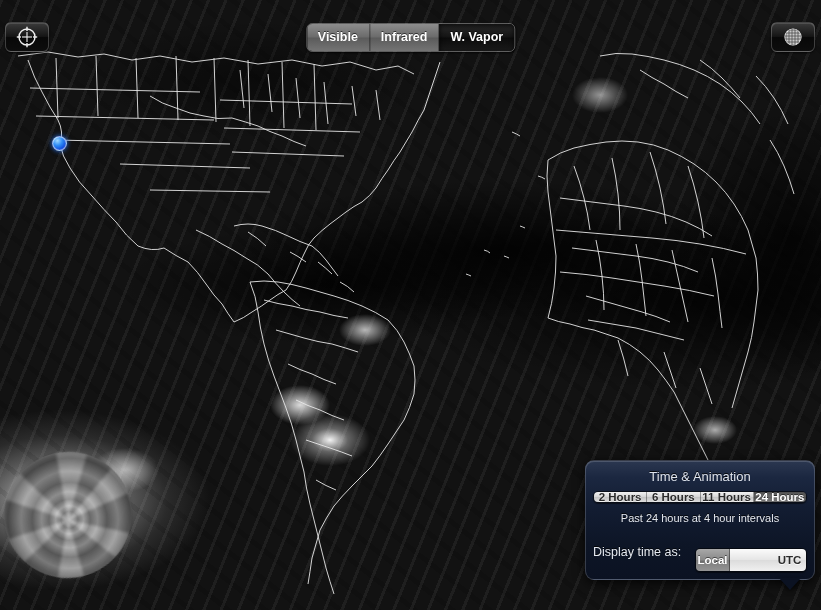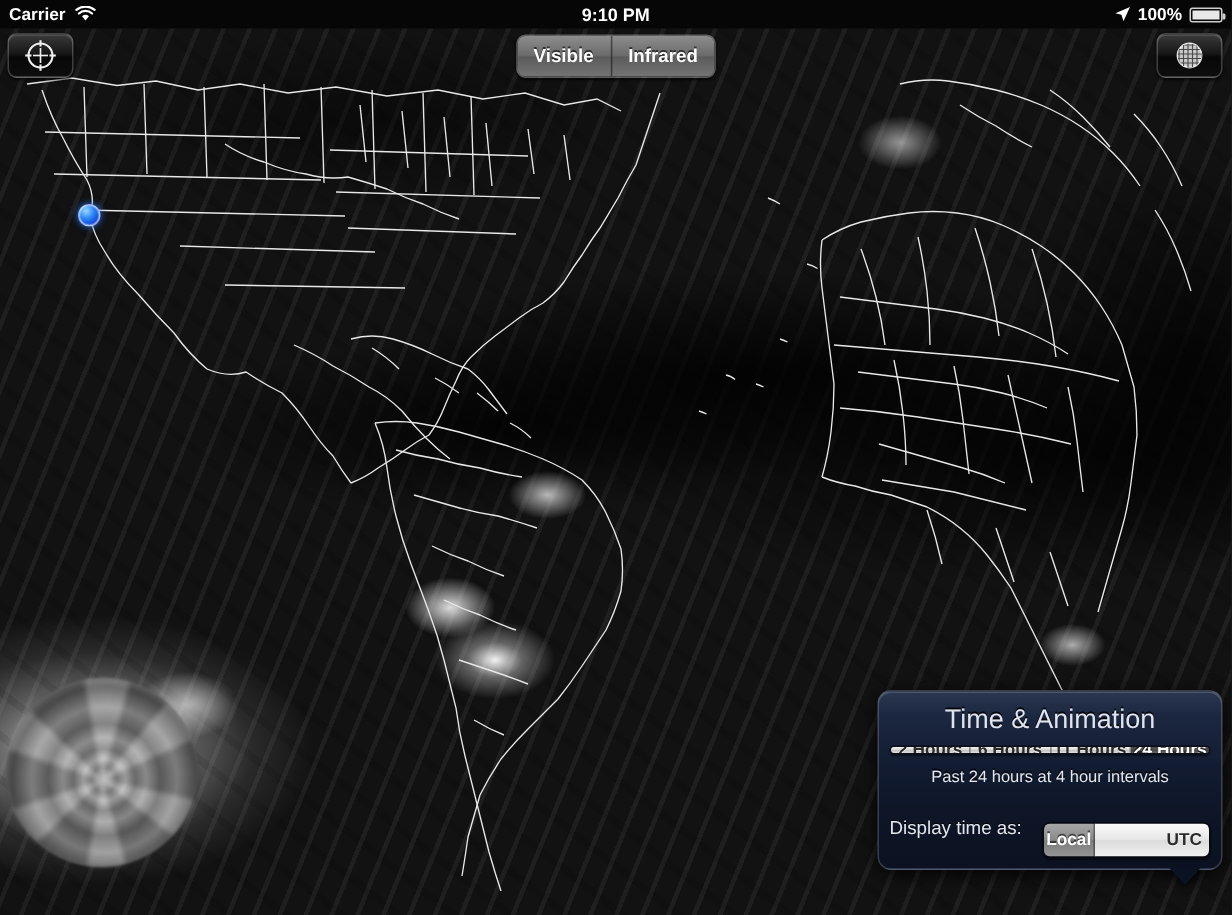--- a/index.html
+++ b/index.html
@@ -215,21 +215,21 @@
     padding: 6px 7px 7px 7px;
     display: flex; flex-direction: column;
   }
   #time-panel::after {
     content: ""; position: absolute; right: 13px; bottom: -11px;
     border-left: 11px solid transparent; border-right: 11px solid transparent;
     border-top: 12px solid #0b1222;
     filter: drop-shadow(0 2px 2px rgba(0,0,0,.6));
   }
   #panel-title {
-    text-align: center; color: #dfe4ee; font-size: 18px;
+    text-align: center; color: #dfe4ee; font-size: 13px;
     text-shadow: 0 -1px 0 rgba(0,0,0,.85);
     margin: 2px 0 7px 0;
   }
   #hours-seg {
     display: flex; height: 37px; border-radius: 5px; overflow: hidden;
     border: 1px solid rgba(0,0,0,.55);
     box-shadow: 0 1px 1px rgba(0,0,0,.5);
   }
   #hours-seg .hseg {
     flex: 1; display: flex; align-items: center; justify-content: center;
@@ -405,57 +405,38 @@
         <path d="M466,274 q3,1 5,2"></path>
           <path d="M520,226 q3,1 5,2"></path>
         <path d="M538,176 q4,1 7,3"></path>
           <path d="M512,132 q5,2 8,4"></path>
       </g>
     </svg>
 
     <div id="location-dot"></div>
   </div>
 
-  <div id="status-bar">
-    <div id="status-left">
-      <span>Carrier</span>
-      <svg width="14" height="11" viewBox="0 0 14 11">
-        <path d="M7 9.6 L4.7 6.8 a3.6 3.6 0 0 1 4.6 0 Z" fill="#fff"></path>
-        <path d="M2.6 5.0 a6.6 6.6 0 0 1 8.8 0" stroke="#fff" stroke-width="1.5" fill="none" stroke-linecap="round"></path>
-        <path d="M0.9 2.6 a9.6 9.6 0 0 1 12.2 0" stroke="#fff" stroke-width="1.5" fill="none" stroke-linecap="round"></path>
-      </svg>
-    </div>
-    <div id="status-center">9:10 PM</div>
-    <div id="status-right">
-      <svg width="11" height="11" viewBox="0 0 11 11">
-        <path d="M10.3 0.6 L0.6 4.8 L4.6 5.9 L6.0 10.2 Z" fill="#fff"></path>
-      </svg>
-      <span>100%</span>
-      <span class="battery">
-          <i></i>
-        </span>
-    </div>
-  </div>
 
   <div id="top-toolbar">
     <div id="btn-locate" class="tb-btn">
       <svg width="22" height="22" viewBox="0 0 22 22">
         <circle cx="11" cy="11" r="8" stroke="#f0f0f0" stroke-width="1.4" fill="none"></circle>
         <line x1="11" y1="0.8" x2="11" y2="5" stroke="#f0f0f0" stroke-width="1.4"></line>
         <line x1="11" y1="17" x2="11" y2="21.2" stroke="#f0f0f0" stroke-width="1.4"></line>
         <line x1="0.8" y1="11" x2="5" y2="11" stroke="#f0f0f0" stroke-width="1.4"></line>
         <line x1="17" y1="11" x2="21.2" y2="11" stroke="#f0f0f0" stroke-width="1.4"></line>
         <line x1="11" y1="6" x2="11" y2="16" stroke="#f0f0f0" stroke-width="1.1"></line>
         <line x1="6" y1="11" x2="16" y2="11" stroke="#f0f0f0" stroke-width="1.1"></line>
       </svg>
     </div>
 
     <div id="segmented">
       <div class="seg">Visible</div>
       <div class="seg">Infrared</div>
+      <div class="seg active">W. Vapor</div>
     </div>
 
     <div id="btn-layers" class="tb-btn" style="margin-left:auto">
       <svg width="22" height="22" viewBox="0 0 22 22">
         <defs>
           <clipPath id="gclip">
               <circle cx="11" cy="11" r="8"></circle>
             </clipPath>
         </defs>
         <circle cx="11" cy="11" r="8" fill="#c9c9c9" stroke="#f2f2f2" stroke-width="1.2"></circle>

